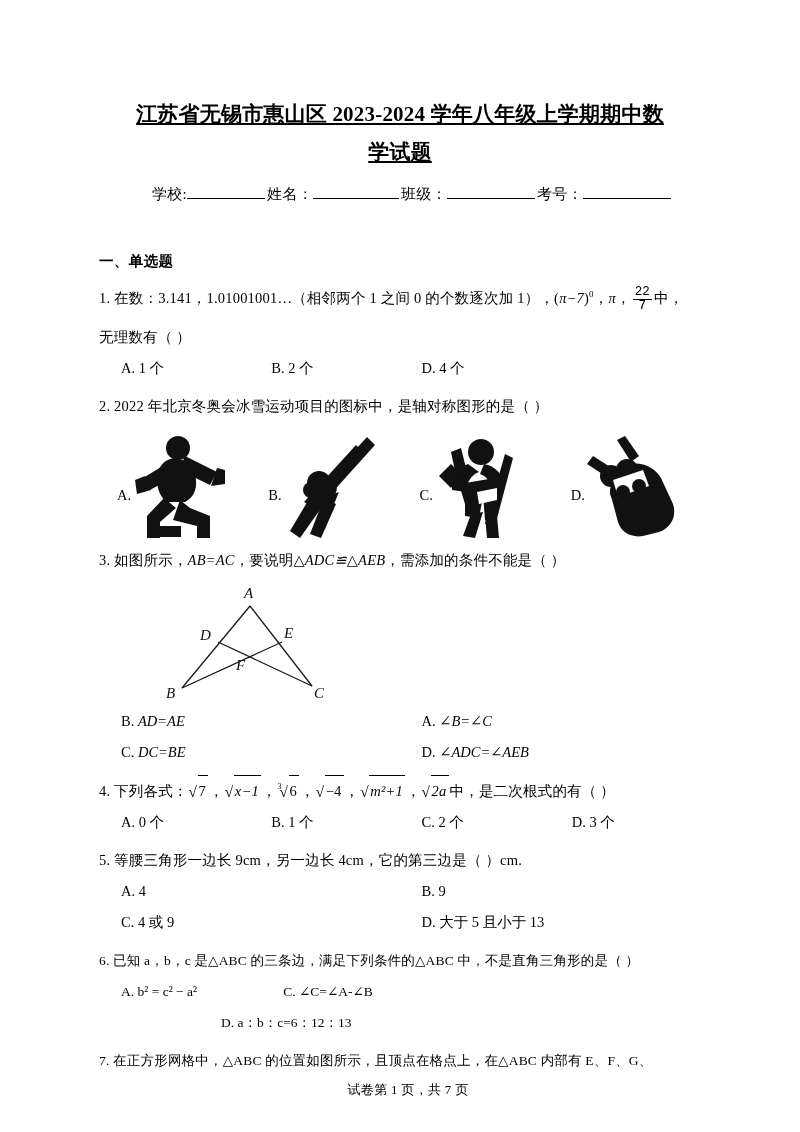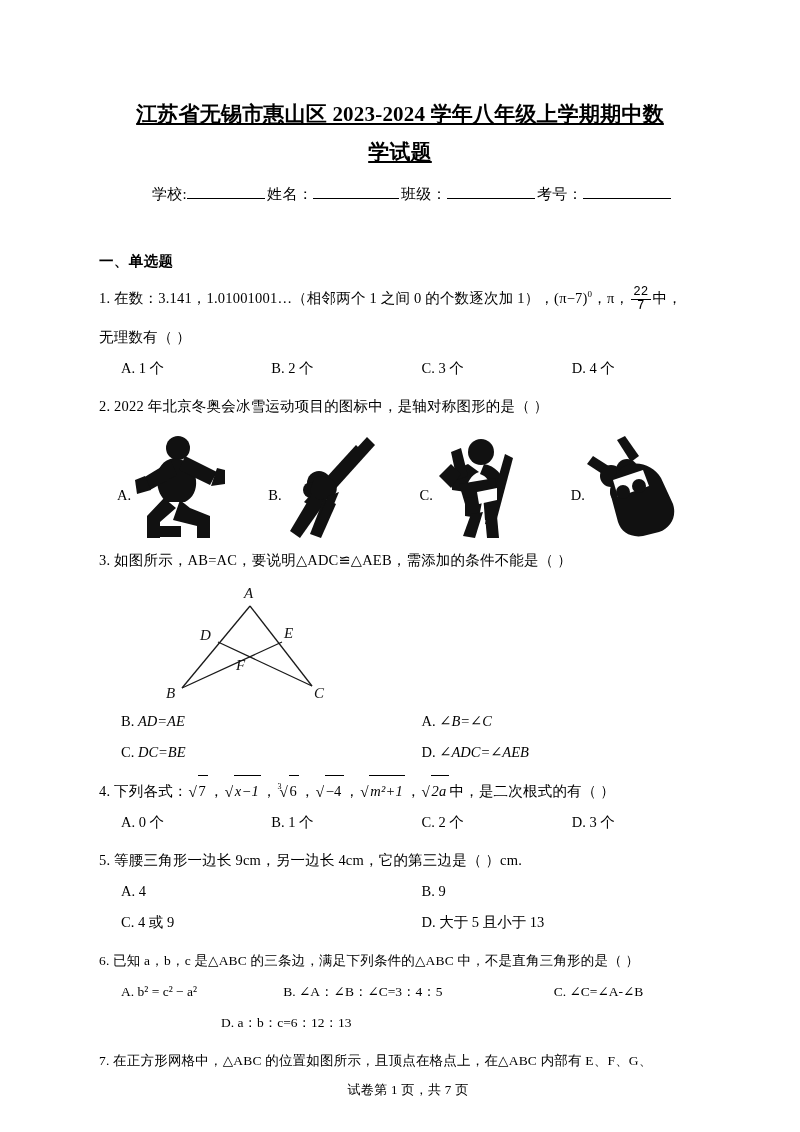--- a/index.html
+++ b/index.html
@@ -73,21 +73,21 @@
   .q-stem2 { margin-top: 8px; }
   .opts {
     font-size: 14.5px;
     line-height: 31px;
     display: flex;
     padding-left: 22px;
   }
   .opts.four > span { width: 25%; }
   .opts.two > span { width: 50%; }
   .opt-it { font-style: italic; }
-  .ital { }
+  .ital { font-style: italic; }
 
   
   .frac {
     display: inline-block;
     vertical-align: -0.52em;
     text-align: center;
     font-size: 12.5px;
     line-height: 1.05;
     margin: 0 2px;
     font-family: Liberation Mono, monospace;
@@ -177,21 +177,20 @@
     <div class="section-head">一、单选题</div>
 
     <div class="q q-stem">
       <span>1.</span>
       <span>在数：3.141，1.01001001…（相邻两个 1 之间 0 的个数逐次加 1），</span><span class="ital" style="font-style:normal">(</span><span class="ital">π−7</span><span>)</span><span class="sup">0</span><span>，</span><span class="ital">π</span><span>，</span><span class="frac"><span class="num">22</span><span class="den">7</span></span><span>中，</span>
     </div>
     <div class="q q-stem2">无理数有（   ）</div>
     <div class="opts four">
       <span><span>A.</span> <span>1 个</span></span>
       <span><span>B.</span> <span>2 个</span></span>
-      <span><span>C.</span> <span>3 个</span></span>
       <span><span>D.</span> <span>4 个</span></span>
     </div>
 
     <div class="q q-stem">
       <span>2.</span>
       <span>2022 年北京冬奥会冰雪运动项目的图标中，是轴对称图形的是（   ）</span>
     </div>
     <div class="icon-row">
 
       <div class="icon-cell">
@@ -327,21 +326,20 @@
       <span><span>C.</span> <span>4 或 9</span></span>
       <span><span>D.</span> <span>大于 5 且小于 13</span></span>
     </div>
 
     <div class="q q-stem" style="font-size:13.5px">
       <span>6.</span>
       <span>已知 a，b，c 是△ABC 的三条边，满足下列条件的△ABC 中，不是直角三角形的是（   ）</span>
     </div>
     <div class="opts" style="font-size:13.5px">
       <span style="width:27%"><span>A.</span> <span>b² = c² − a²</span></span>
-      <span style="width:45%"><span>B.</span> <span>∠A：∠B：∠C=3：4：5</span></span>
       <span style="width:28%"><span>C.</span> <span>∠C=∠A-∠B</span></span>
     </div>
     <div class="opts" style="font-size:13.5px;padding-left:122px">
       <span><span>D.</span> <span>a：b：c=6：12：13</span></span>
     </div>
 
     <div class="q q-stem" style="font-size:13.5px">
       <span>7.</span>
       <span>在正方形网格中，△ABC 的位置如图所示，且顶点在格点上，在△ABC 内部有 E、F、G、</span>
     </div>

